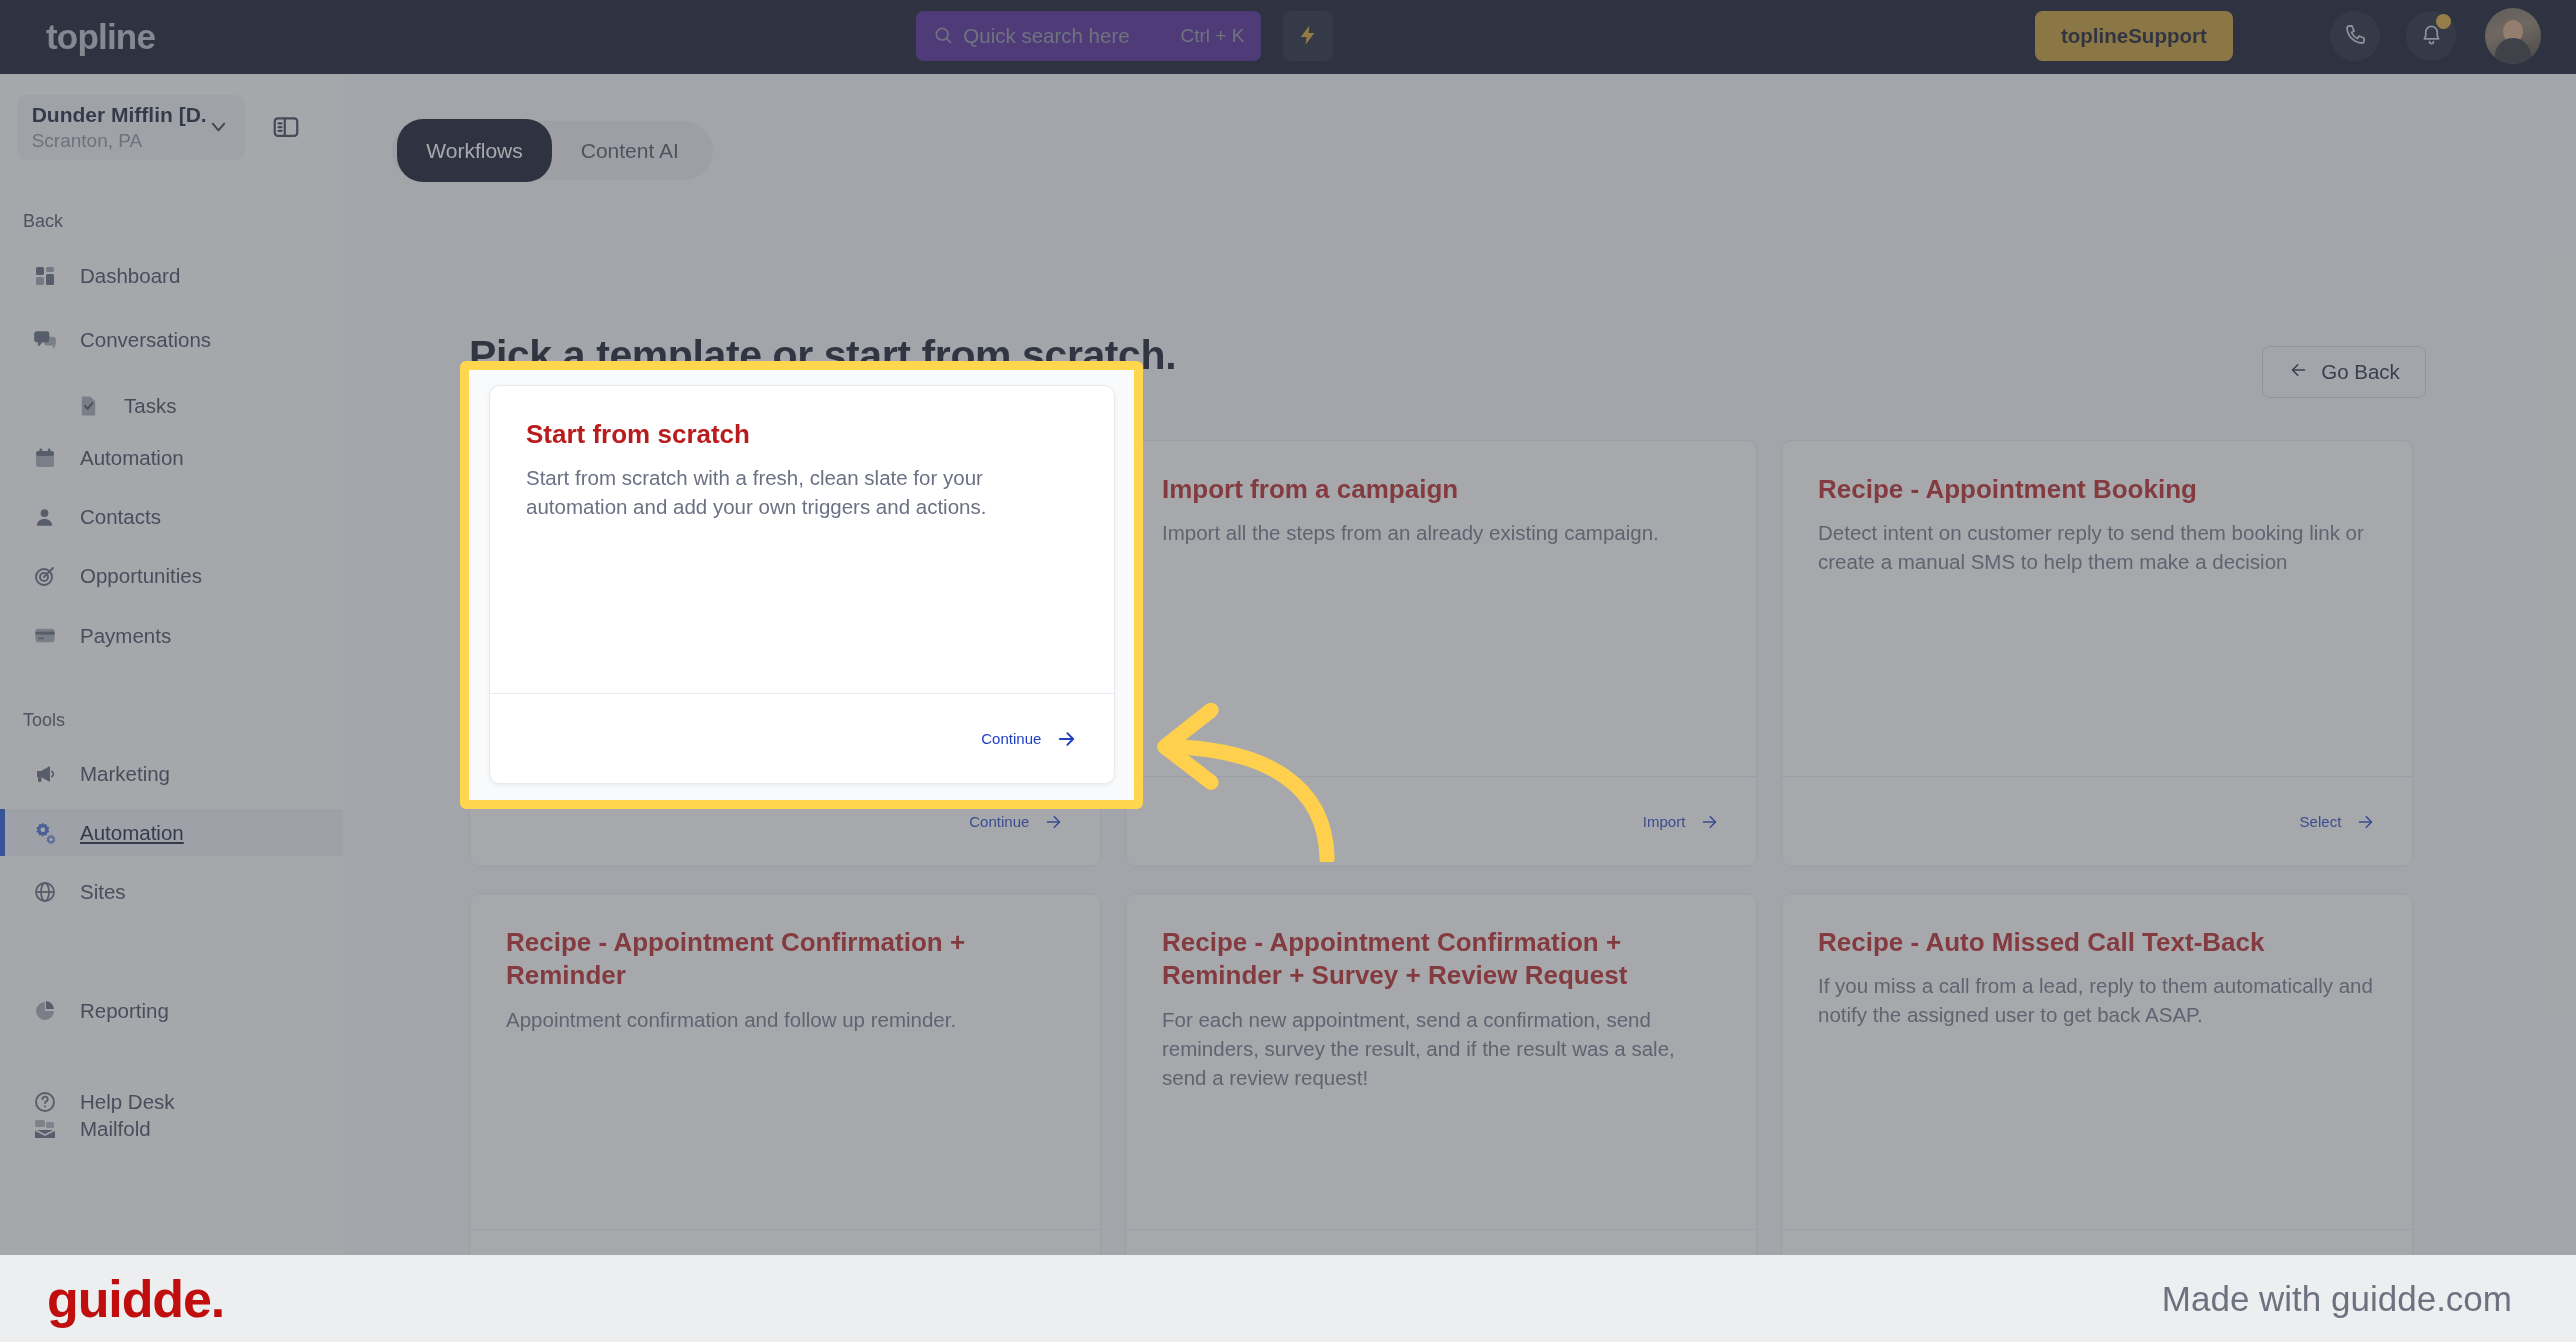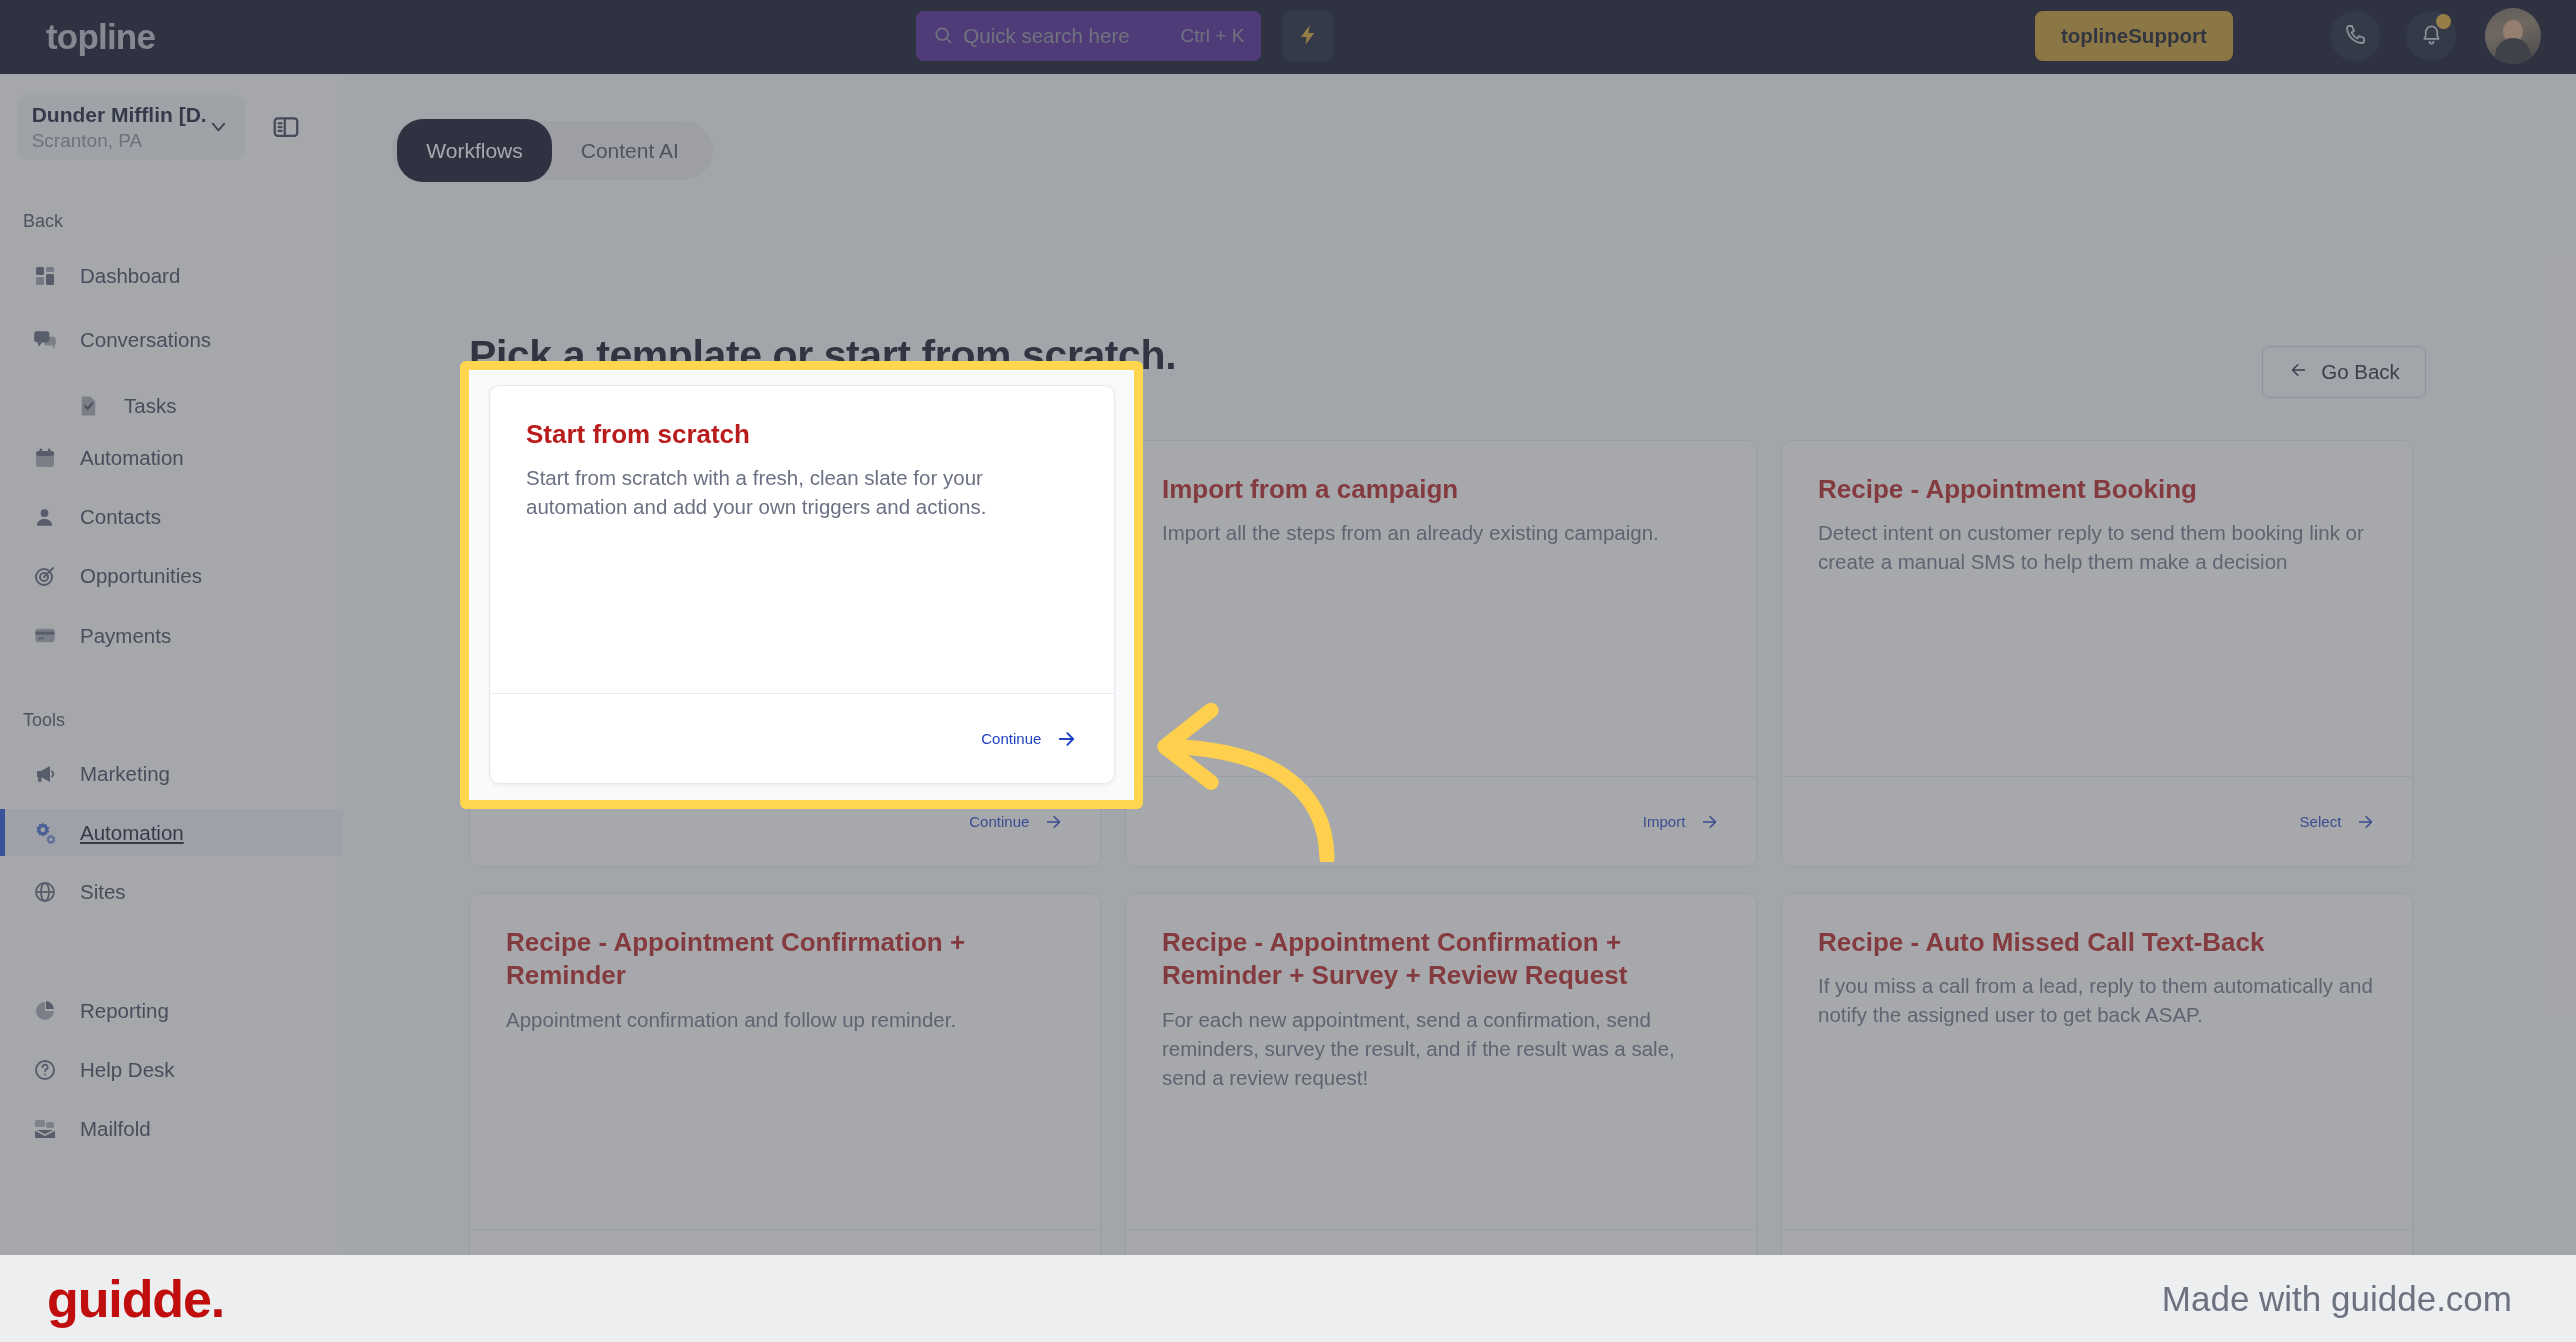--- a/index.html
+++ b/index.html
@@ -401,21 +401,21 @@
     <div class="nav-item" style="top:913px;">
       <span class="nav-icon">
         <svg width="24" height="24" viewBox="0 0 24 24" fill="#5b6275">
           <path d="M12 3a9 9 0 109 9h-9z" opacity=".55"></path>
             <path d="M13 2a9 9 0 018 8h-8z"></path>
         </svg>
       </span>
       <span class="lbl">Reporting</span>
     </div>
 
-    <div class="nav-item" style="top:972px;text-align:center;">
+    <div class="nav-item" style="top:1004px;text-align:center;">
       <span class="nav-icon">
         <svg width="24" height="24" viewBox="0 0 24 24" fill="none" stroke="#5b6275" stroke-width="1.9">
           <circle cx="12" cy="12" r="9"></circle>
           <path d="M9.5 9.3a2.6 2.6 0 115 .9c-.5 1-2.4 1.2-2.4 2.9" stroke-linecap="round"></path>
           <circle cx="12" cy="16.6" r="1" fill="#5b6275" stroke="none"></circle>
         </svg>
       </span>
       <span class="lbl">Help Desk</span>
     </div>
 

